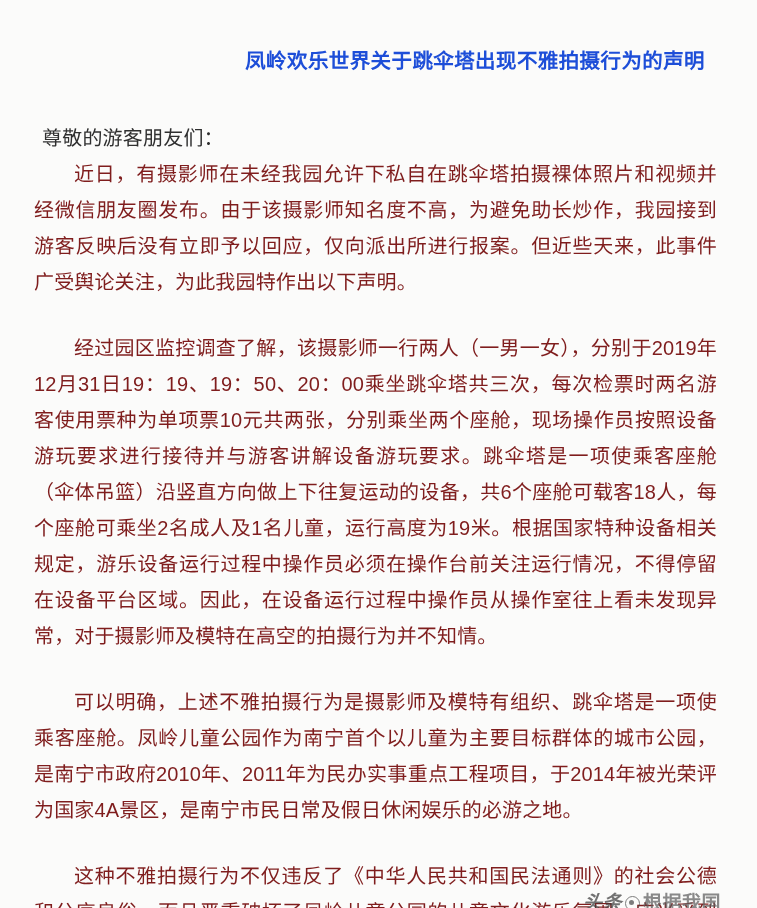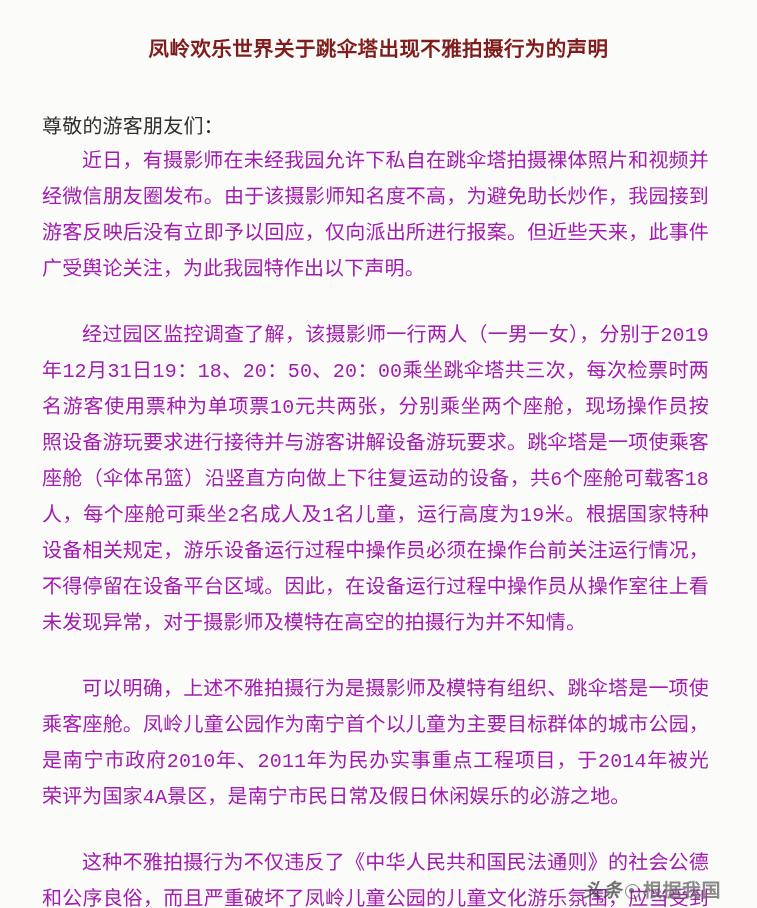--- a/index.html
+++ b/index.html
@@ -21,55 +21,54 @@
   .page {
     position: relative;
     width: 757px;
     height: 908px;
     box-sizing: border-box;
     padding: 0;
   }
 
   
   .doc-title {
-    margin: 0;
+    margin: 12px;
     padding: 34px 40px 0 40px;
-    text-align: center;
+    text-align: right;
     font-size: 20.5px;
     font-weight: 700;
     letter-spacing: 0.4px;
-    color: #7f1d1d;
+    color: #1d4ed8;
     line-height: 1.45;
   }
 
   
   .doc-body {
     padding: 0 36px 0 30px;
     margin-top: 44px;
   }
 
   .salutation {
     font-size: 20px;
     line-height: 36px;
     color: #2f2f2f;
     margin: 0 0 0 12px;
     letter-spacing: 0.2px;
   }
 
   .para {
     font-size: 20px;
     line-height: 36px;
-    color: #a21caf;
-    margin: 12px;
+    color: #7f1d1d;
+    margin: 4px;
     text-indent: 2em;
     text-align: justify;
     text-justify: inter-ideograph;
     letter-spacing: 0.15px;
     word-break: break-all;
-    font-family: Liberation Mono, monospace;
   }
 
   .para.gap-sm { margin-top: 0px; }
   .para.gap-md { margin-top: 30px; }
 
   
   .watermark {
     position: absolute;
     right: 36px;
     bottom: 8px;
@@ -122,21 +121,21 @@
 <div class="page">
 
   <h1 class="doc-title">凤岭欢乐世界关于跳伞塔出现不雅拍摄行为的声明</h1>
 
   <div class="doc-body">
 
     <p class="salutation">尊敬的游客朋友们：</p>
 
     <p class="para gap-sm">近日，有摄影师在未经我园允许下私自在跳伞塔拍摄裸体照片和视频并经微信朋友圈发布。由于该摄影师知名度不高，为避免助长炒作，我园接到游客反映后没有立即予以回应，仅向派出所进行报案。但近些天来，此事件广受舆论关注，为此我园特作出以下声明。</p>
 
-    <p class="para gap-md">经过园区监控调查了解，该摄影师一行两人（一男一女），分别于2019年12月31日19：18、20：50、20：00乘坐跳伞塔共三次，每次检票时两名游客使用票种为单项票10元共两张，分别乘坐两个座舱，现场操作员按照设备游玩要求进行接待并与游客讲解设备游玩要求。跳伞塔是一项使乘客座舱（伞体吊篮）沿竖直方向做上下往复运动的设备，共6个座舱可载客18人，每个座舱可乘坐2名成人及1名儿童，运行高度为19米。根据国家特种设备相关规定，游乐设备运行过程中操作员必须在操作台前关注运行情况，不得停留在设备平台区域。因此，在设备运行过程中操作员从操作室往上看未发现异常，对于摄影师及模特在高空的拍摄行为并不知情。</p>
+    <p class="para gap-md">经过园区监控调查了解，该摄影师一行两人（一男一女），分别于2019年12月31日19：19、19：50、20：00乘坐跳伞塔共三次，每次检票时两名游客使用票种为单项票10元共两张，分别乘坐两个座舱，现场操作员按照设备游玩要求进行接待并与游客讲解设备游玩要求。跳伞塔是一项使乘客座舱（伞体吊篮）沿竖直方向做上下往复运动的设备，共6个座舱可载客18人，每个座舱可乘坐2名成人及1名儿童，运行高度为19米。根据国家特种设备相关规定，游乐设备运行过程中操作员必须在操作台前关注运行情况，不得停留在设备平台区域。因此，在设备运行过程中操作员从操作室往上看未发现异常，对于摄影师及模特在高空的拍摄行为并不知情。</p>
 
     <p class="para gap-md">可以明确，上述不雅拍摄行为是摄影师及模特有组织、跳伞塔是一项使乘客座舱。凤岭儿童公园作为南宁首个以儿童为主要目标群体的城市公园，是南宁市政府2010年、2011年为民办实事重点工程项目，于2014年被光荣评为国家4A景区，是南宁市民日常及假日休闲娱乐的必游之地。</p>
 
     <p class="para gap-md">这种不雅拍摄行为不仅违反了《中华人民共和国民法通则》的社会公德和公序良俗，而且严重破坏了凤岭儿童公园的儿童文化游乐氛围，应当受到全社会的强烈谴责。此外，根据我国《治安管理处罚法》规定，"在公共场所故意裸露身体，情节恶劣"的行为，应当处以治安拘留或者罚款。我司将通过法律途径对该不雅行为人员进行起诉，并向有关部门反映，合法维护公共游乐秩序和园区形象名誉。</p>
 
   </div>
 
   <div class="watermark">
     <span class="wm-layer wm-brand">头条</span>
     <span class="wm-circle"></span>

